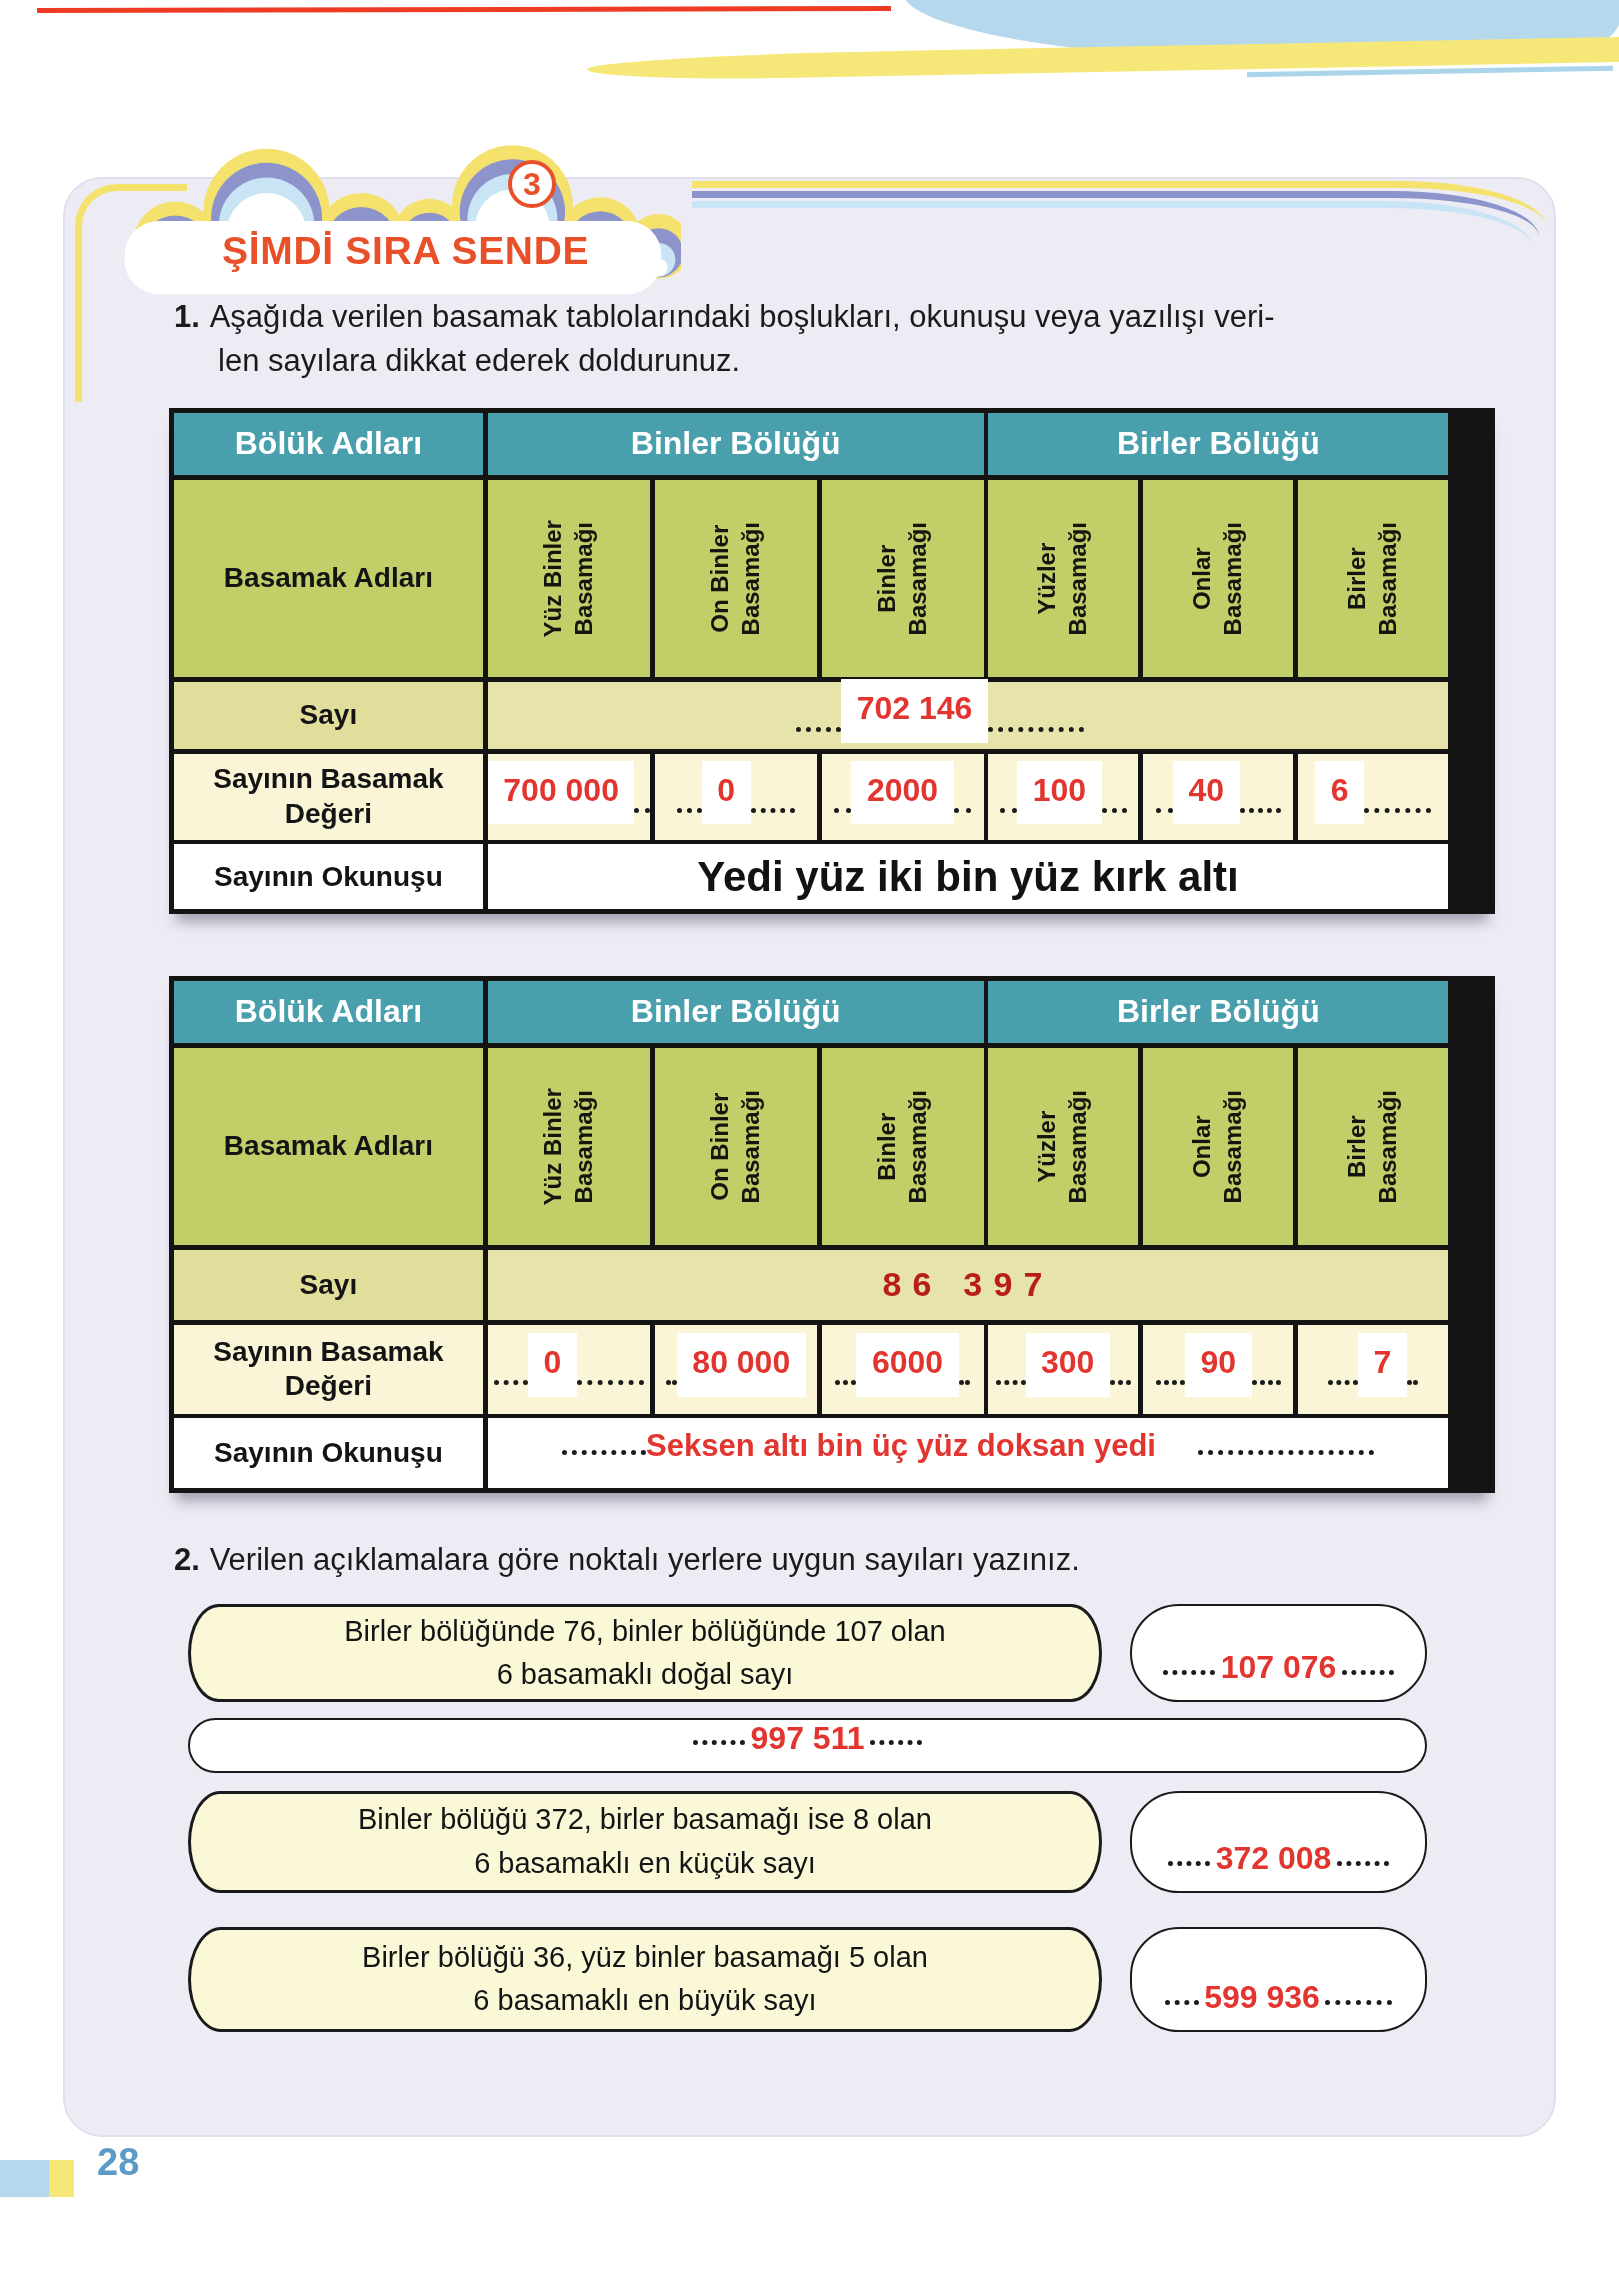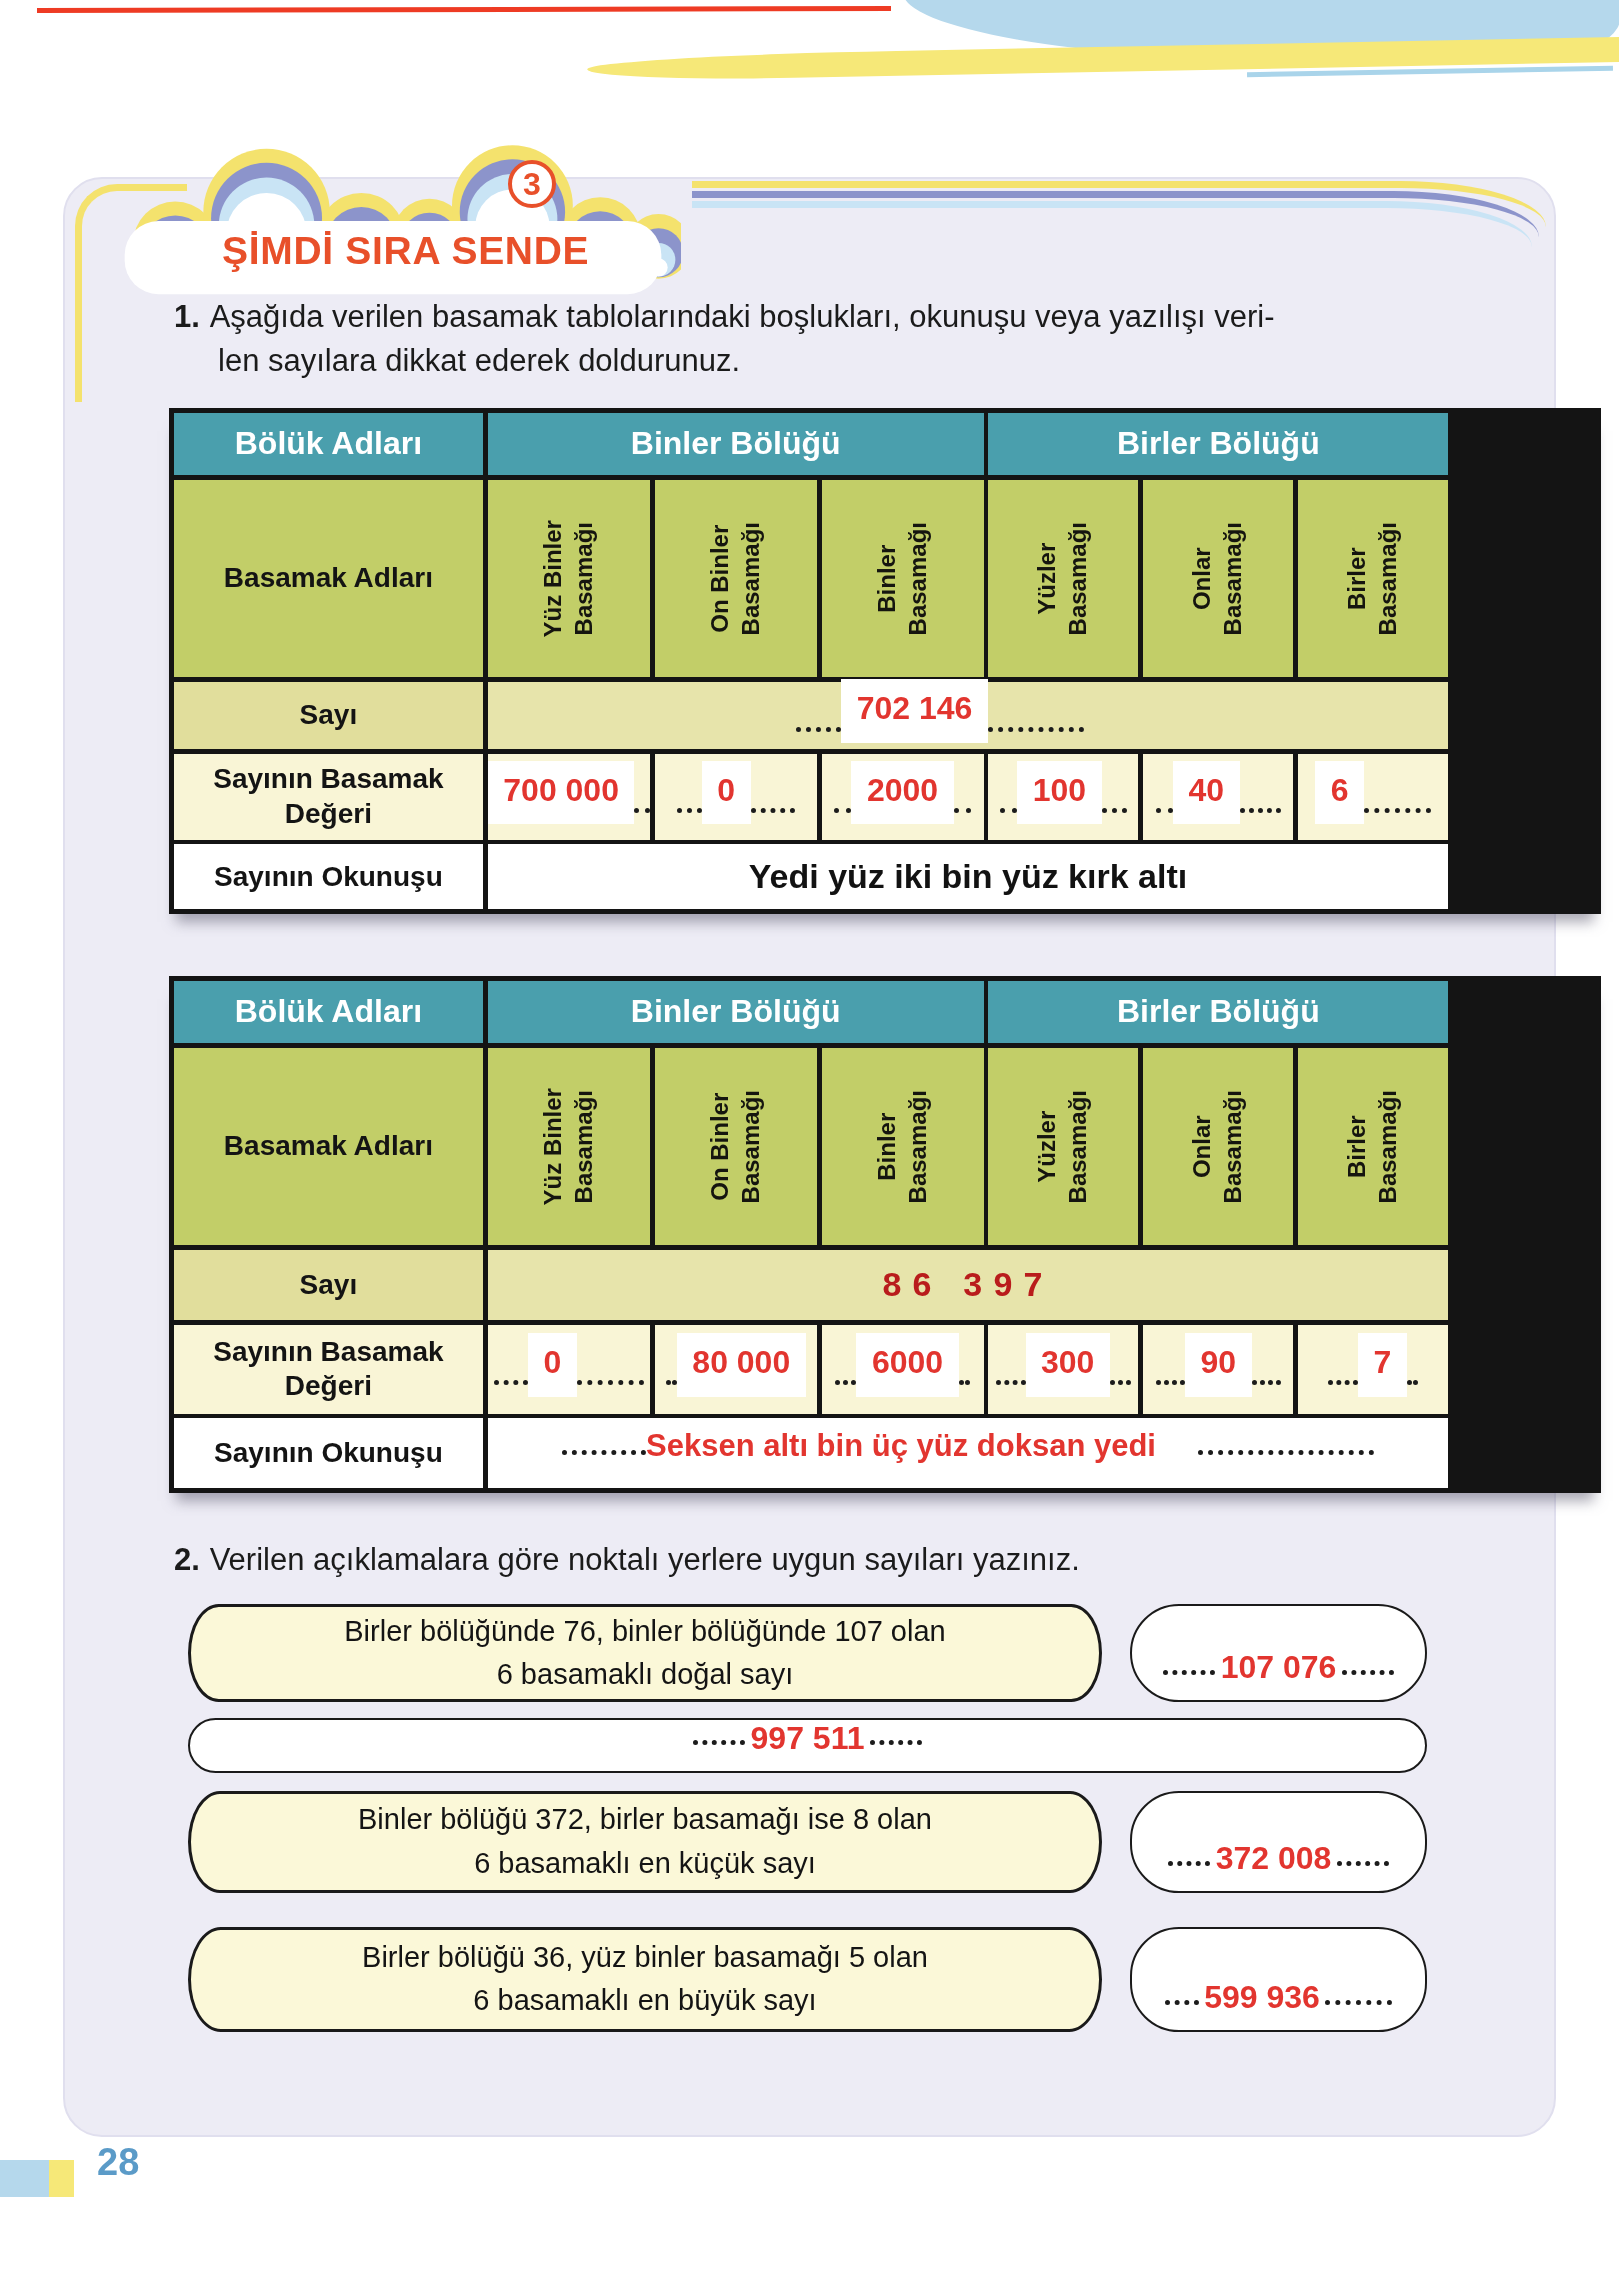--- a/index.html
+++ b/index.html
@@ -32,40 +32,40 @@
   .badge{position:absolute;left:508px;top:160px;width:48px;height:48px;border-radius:50%;background:#fff;
          border:4.2px solid #e8502a;color:#e8502a;font-size:32px;font-weight:bold;display:flex;align-items:center;justify-content:center;box-sizing:border-box;}
   .title{position:absolute;left:222px;top:229px;font-size:39px;font-weight:bold;color:#e8502a;letter-spacing:0.7px;}
 
   
   .qline{position:absolute;width:1294px;font-size:31px;line-height:1.42;color:#1b1b1b;}
   .qnum{font-weight:bold;margin-right:9.8px;}
   .qcont{display:block;margin-left:44px;}
 
   
-  .ptable{position:absolute;left:169px;width:1432px;display:grid;box-sizing:border-box;
+  .ptable{position:absolute;left:169px;width:1326px;display:grid;box-sizing:border-box;
           grid-template-columns:309px 162px 162px 162px 150px 150px 150px;
           gap:4.9px;padding:4.9px;background:#141414;
           box-shadow:0 15.5px 12.7px -7px rgba(99,96,116,0.55);}
   .cell{display:flex;align-items:center;justify-content:center;box-sizing:border-box;}
   .span3{grid-column:span 3;}
   .span6{grid-column:span 6;}
   .h-teal{background:#4a9fad;color:#fff;font-weight:bold;font-size:32px;}
   .h-green{background:#c2ce68;}
   .rowlabel{font-weight:bold;font-size:28px;text-align:center;line-height:1.22;color:#141414;padding:0 9.8px;}
   .vert{transform:rotate(-90deg);width:176px;font-weight:bold;font-size:24px;line-height:1.28;text-align:center;color:#15150f;}
   .lbl-khaki{background:#e1de9c;}
   .val-khaki{background:#e7e4ab;}
   .lbl-pale,.val-pale{background:#f9f5d6;}
   .val-white{background:#ffffff;}
   .fill{display:flex;align-items:flex-end;justify-content:center;width:100%;padding-bottom:8.4px;}
   .dotline{display:inline-block;border-bottom:5.6px dotted #1c1c1c;margin-bottom:11.2px;}
   .slot{background:#ffffff;display:inline-flex;align-items:center;justify-content:center;padding:4.2px 15.5px 8.4px;min-height:51px;}
   .red{color:#e2352f;font-weight:bold;font-size:32px;white-space:nowrap;}
-  .okunus-black{font-weight:bold;font-size:34px;color:#121212;}
+  .okunus-black{font-weight:bold;font-size:42px;color:#121212;}
   .sayi2{font-weight:bold;font-size:34px;letter-spacing:11.2px;color:#b91c1c;}
 
   
   .items{position:absolute;left:188px;top:1604px;width:1239px;}
   .item-row{display:flex;gap:28px;align-items:stretch;}
   .prompt{width:914px;background:#fbf8d8;border:3.5px solid #1a1a1a;border-radius:42px / 67px;
           display:flex;flex-direction:column;justify-content:center;text-align:center;
           font-size:29px;line-height:1.5;color:#141414;padding:7px 34px;box-sizing:border-box;}
   .apill{flex:1;background:#ffffff;border:2.8px solid #1a1a1a;border-radius:49px;
          display:flex;align-items:flex-end;justify-content:center;gap:5.6px;padding-bottom:14px;box-sizing:border-box;}

